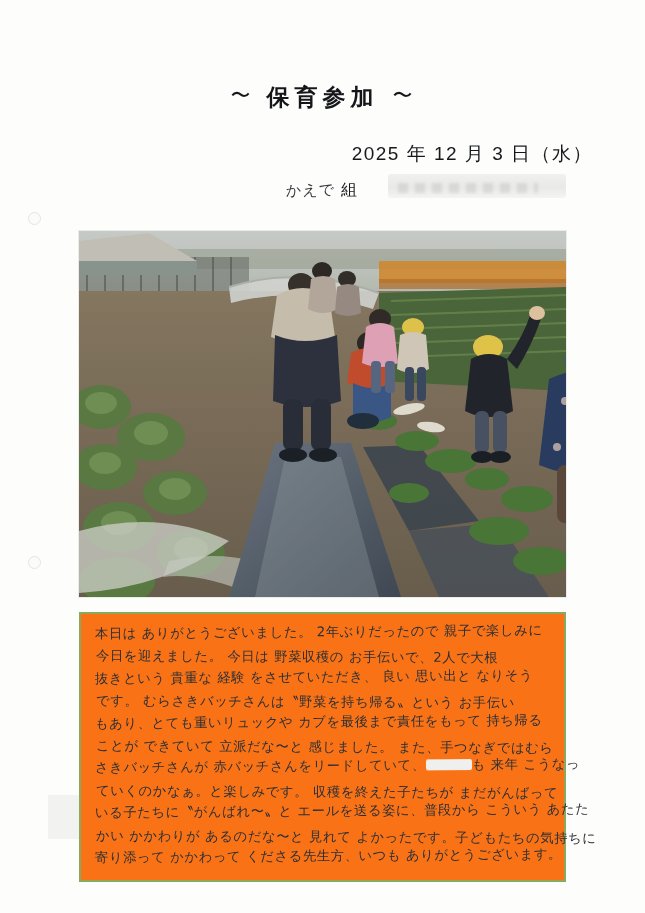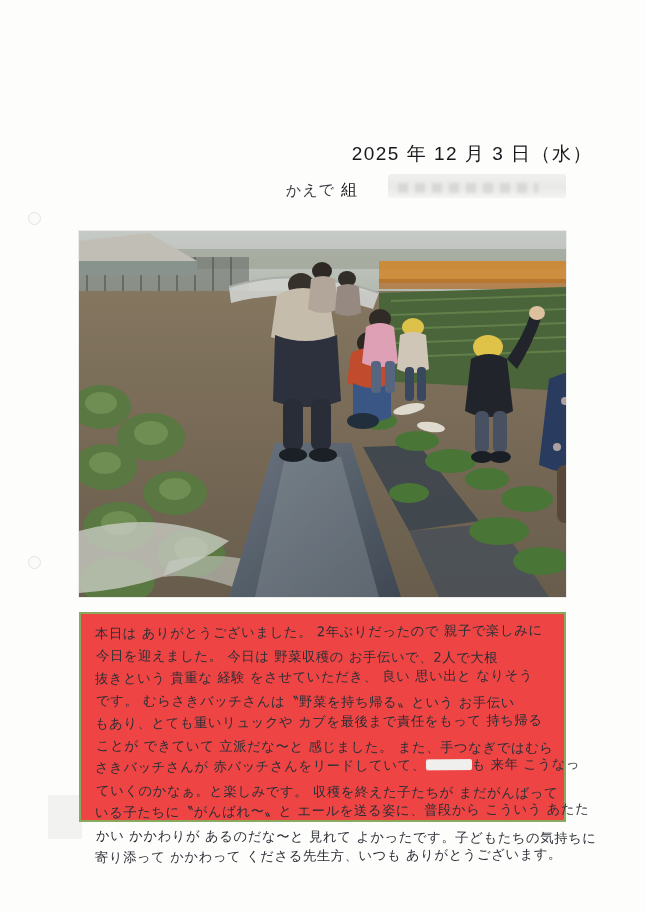--- a/index.html
+++ b/index.html
@@ -123,24 +123,24 @@
     box-shadow: 0 0 0 1px rgba(0,0,0,0.07);
   }
   .photo svg { display: block; width: 100%; height: 100%; }
 
   
   .comment-box {
     position: absolute;
     top: 612px;
     left: 79px;
     width: 487px;
-    height: 210px;
+    height: 270px;
     border: 2px solid #8aa95f;
     box-sizing: border-box;
-    background: #ef4444;
+    background: #f97316;
   }
   .comment-lines {
     position: absolute;
     inset: 0;
     padding: 9px 12px 0 14px;
     box-sizing: border-box;
   }
   .hline {
     font-family: "DejaVu Sans", sans-serif;
     font-size: 13.3px;
@@ -174,20 +174,23 @@
   }
 </style>
 </head>
 <body>
 
 <div class="page">
 
   <div class="punch-hole top"></div>
   <div class="punch-hole bottom"></div>
 
+  <div class="title-row">
+    <span class="wave">〜</span><span class="title-text">保育参加</span><span class="wave">〜</span>
+  </div>
 
   <div class="date-row">2025 年 12 月 3 日（水）</div>
 
   <div class="class-row">
     <span class="class-name">かえで</span>
     <span class="class-label">組</span>
   </div>
   <div class="redaction"></div>
   <div class="redaction-ghost"></div>
 

